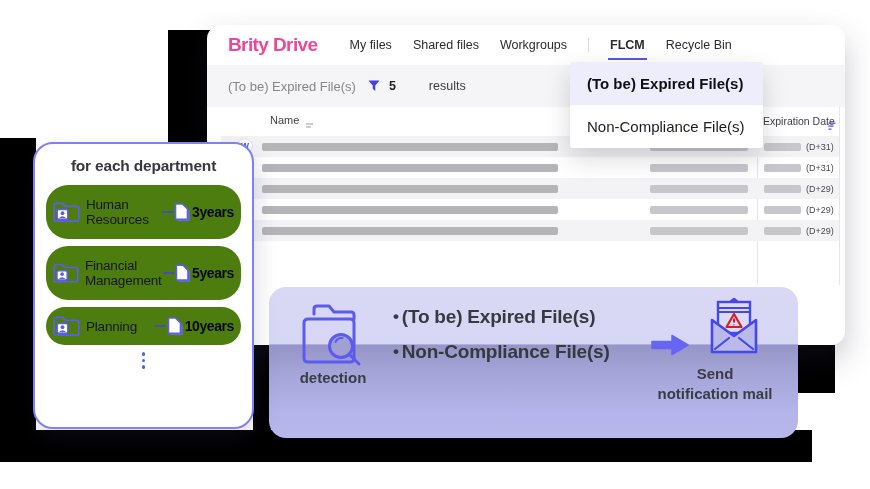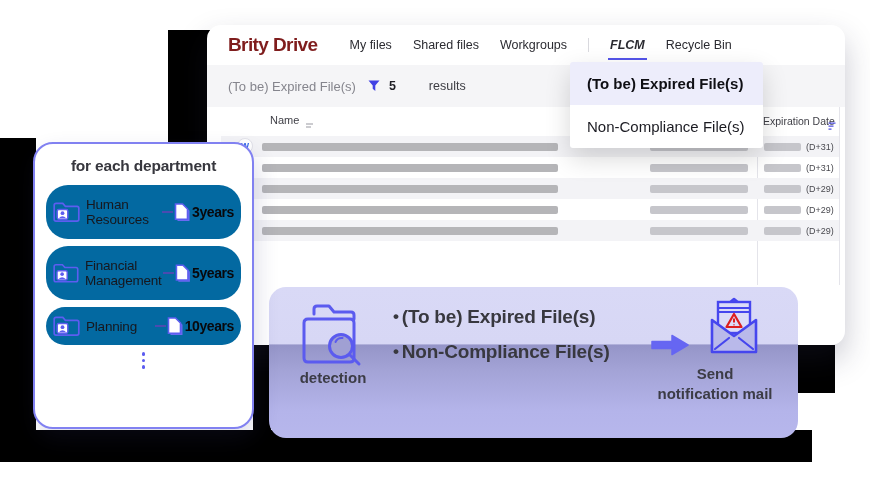--- a/index.html
+++ b/index.html
@@ -7,24 +7,24 @@
          font-family:"Liberation Sans", sans-serif;}
 
   
   .black{position:absolute;background:#000;}
 
   
   .window{position:absolute;left:207px;top:25px;width:638px;height:320px;background:#fff;
           border-radius:14px;box-shadow:0 14px 30px rgba(40,40,70,.25);z-index:2;}
   .win-header{position:absolute;left:0;top:0;right:0;height:40px;display:flex;align-items:center;
               padding-left:21px;box-sizing:border-box;}
-  .logo{font-size:19px;font-weight:700;color:#7f1d1d;letter-spacing:-.6px;}
+  .logo{font-size:19px;font-weight:700;color:#ec4899;letter-spacing:-.6px;}
   .nav{display:flex;align-items:center;margin-left:32px;gap:21px;}
   .nav-item{font-size:12.5px;color:#2b2b31;white-space:nowrap;cursor:pointer;}
-  .nav-item.active{font-weight:700;position:relative;font-style:italic;}
+  .nav-item.active{font-weight:700;position:relative;}
   .nav-underline{position:absolute;left:-2px;right:-2px;bottom:-8px;height:2.5px;background:#5454ea;}
   .nav-divider{width:1px;height:14px;background:#d9d9de;}
 
   .grayband{position:absolute;left:0;top:40px;right:0;height:42px;background:#f5f5f7;
             display:flex;align-items:center;padding-left:21px;box-sizing:border-box;}
   .filter-label{font-size:13px;color:#85858d;}
   .funnel{margin-left:12px;display:inline-flex;}
   .result-count{font-size:12.5px;font-weight:700;color:#1e1e24;margin-left:9px;}
   .result-word{font-size:12.5px;color:#3c3c42;margin-left:4px;padding-left:29px;}
 
@@ -55,21 +55,21 @@
            color:#1b1b22;cursor:pointer;}
   .dd-item.active{background:#ededfb;font-weight:700;color:#0f0f14;}
 
   
   .card{position:absolute;left:33px;top:142px;width:221px;height:287px;background:#fff;
         border:2.5px solid #8181f1;border-radius:20px;box-sizing:border-box;z-index:4;
         box-shadow:3px 10px 22px rgba(50,50,110,.16);}
   .card-title{margin-top:12px;text-align:center;font-size:15.5px;font-weight:700;color:#37373e;
               line-height:1.32;letter-spacing:-.2px;}
   .pills{padding:9px 11px 0;}
-  .pill{display:flex;align-items:center;background:#0369a1;border-radius:22px;
+  .pill{display:flex;align-items:center;background:#4d7c0f;border-radius:22px;
         padding:4px 7px;margin-bottom:7px;box-sizing:border-box;}
   .pill.big{height:54px;} .pill.small{height:38px;}
   .pill-label{flex:1;margin-left:6px;font-size:13.5px;color:#17171d;line-height:1.12;
               letter-spacing:-.2px;}
   .dash{width:11px;height:2px;background:#4b4bb0;margin:0 1px;flex-shrink:0;}
   .years{font-size:14px;font-weight:700;color:#08080c;letter-spacing:-.4px;margin-left:2px;
          white-space:nowrap;}
   .dots{display:flex;flex-direction:column;align-items:center;gap:3px;margin-top:3px;}
   .dots i{width:3.5px;height:3.5px;border-radius:50%;background:#5c5cf0;}
 

